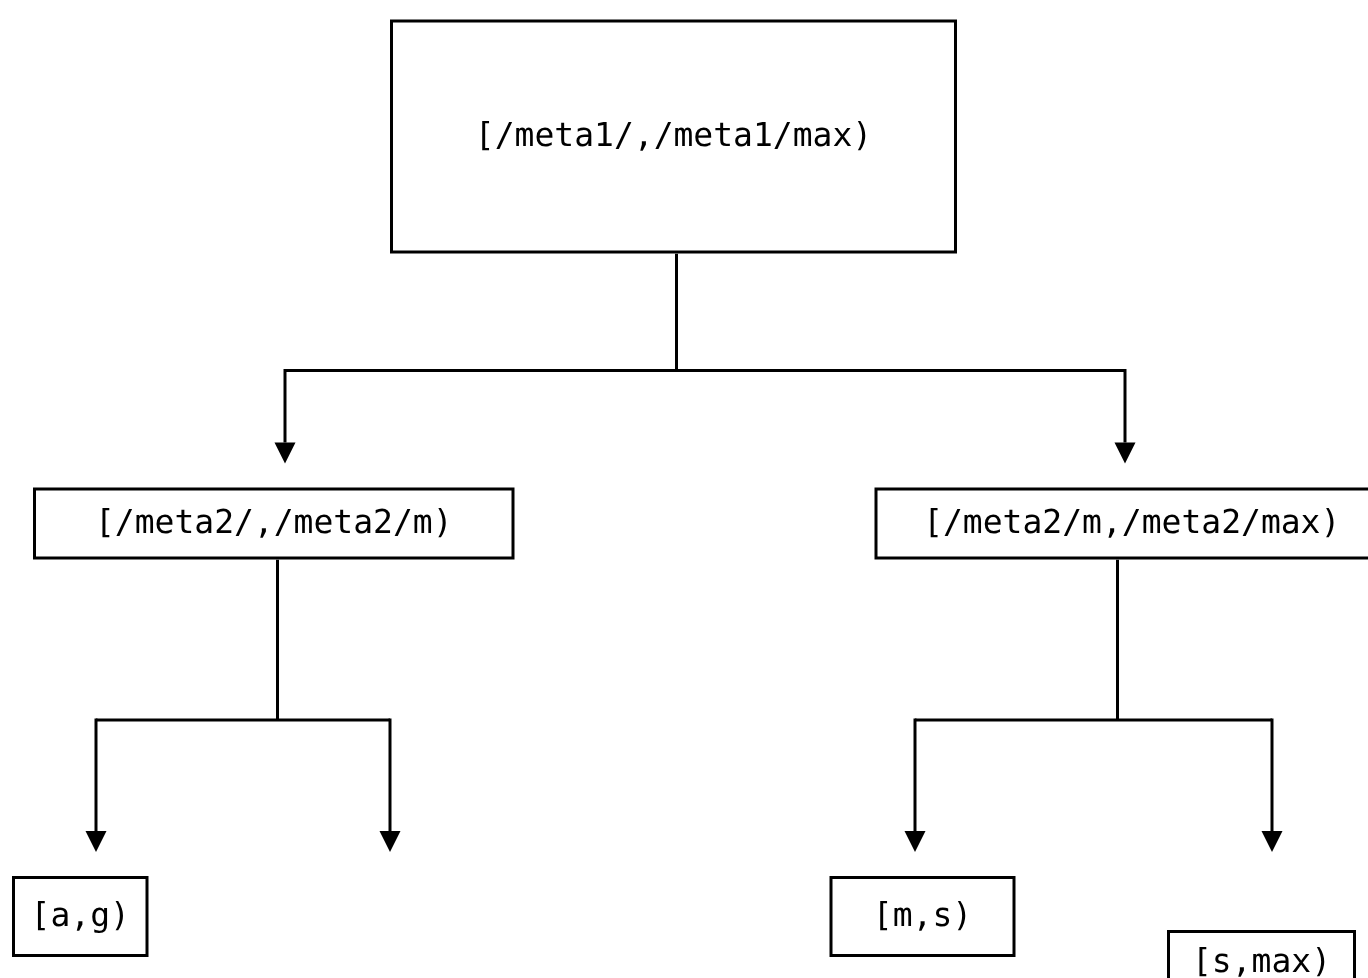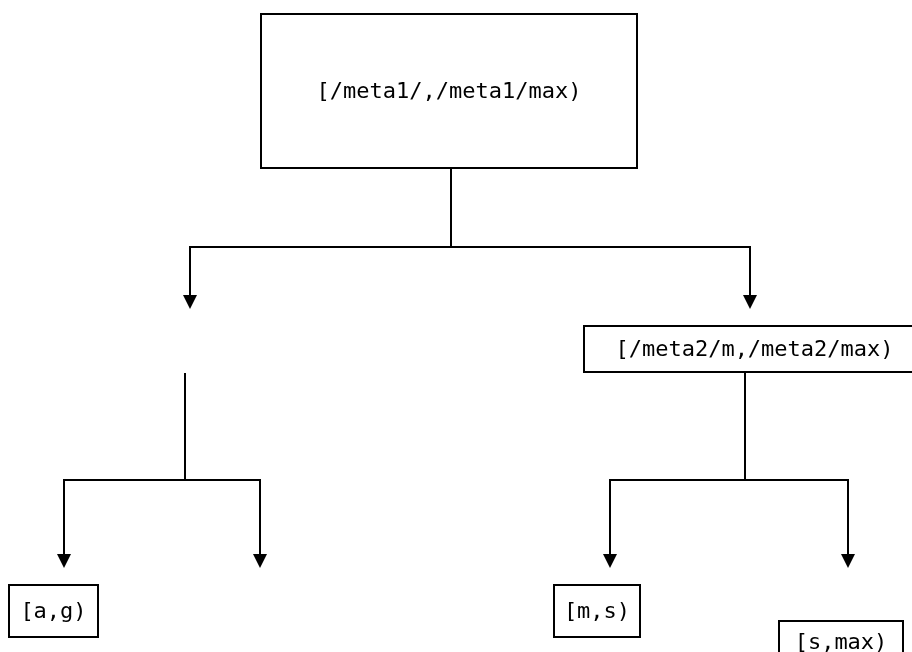--- a/index.html
+++ b/index.html
@@ -33,21 +33,21 @@
     justify-content: center;
     font-size: 22px;
     white-space: pre;
     line-height: 1;
   }
   .n-root  { left: 260px; top: 13px;  width: 378px; height: 156px; }
   .n-2l    { left: 22px;  top: 325px; width: 321px; height: 48px; }
   .n-2r    { left: 583px; top: 325px; width: 343px; height: 48px; }
   .n-ag    { left: 8px;   top: 584px; width: 91px;  height: 54px; }
   .n-gm    { left: 203px; top: 584px; width: 102px; height: 54px; }
-  .n-ms    { left: 553px; top: 584px; width: 88px; height: 54px; }
+  .n-ms    { left: 553px; top: 584px; width: 124px; height: 54px; }
   .n-smax  { left: 778px; top: 620px; width: 126px; height: 44px; }
 </style>
 </head>
 <body>
 
 <div class="canvas">
 
   <svg class="edges" viewBox="0 0 912 652" xmlns="http://www.w3.org/2000/svg">
 
     <g stroke="#000000" stroke-width="2" fill="none">
@@ -75,20 +75,23 @@
       <path d="M848,479 L848,554"></path>
     </g>
     <polygon points="603,554 617,554 610,568" fill="#000000"></polygon>
     <polygon points="841,554 855,554 848,568" fill="#000000"></polygon>
   </svg>
 
   <div class="node n-root">
     <span>[/meta1/,/meta1/max)</span>
   </div>
 
+  <div class="node n-2l">
+    <span>[/meta2/,/meta2/m)</span>
+  </div>
 
   <div class="node n-2r">
     <span>[/meta2/m,/meta2/max)</span>
   </div>
 
   <div class="node n-ag">
     <span>[a,g)</span>
   </div>
 
 

